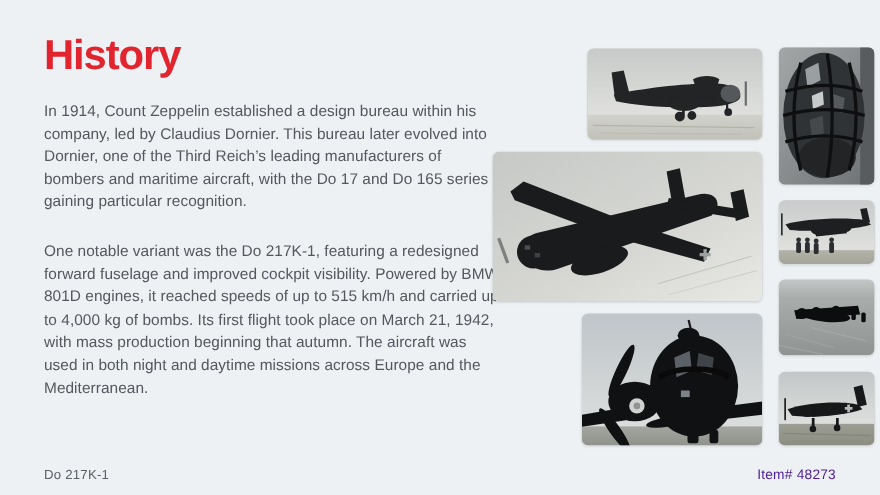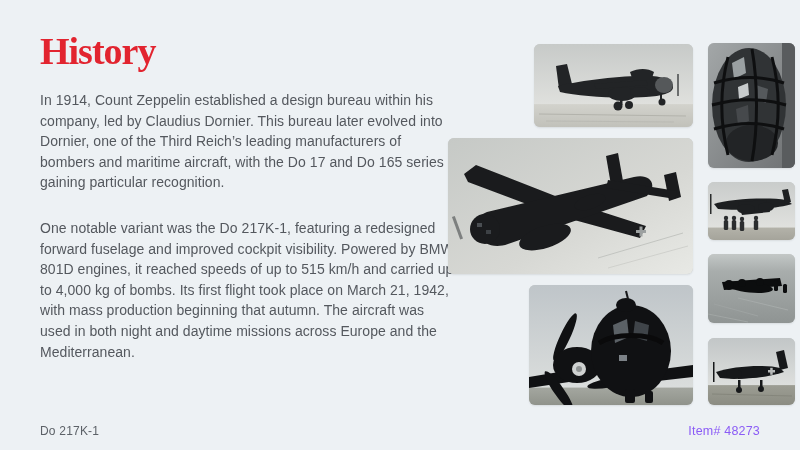--- a/index.html
+++ b/index.html
@@ -7,21 +7,21 @@
     width:800px;height:450px;
     background:#edf1f4;
     font-family:"Liberation Sans",sans-serif;
     position:relative;overflow:hidden;
     -webkit-font-smoothing:antialiased;
   }
   .slide{position:absolute;inset:0;}
   .title{
     position:absolute;left:40px;top:32px;
     font-size:38px;line-height:1;font-weight:700;
-    letter-spacing:-1px;color:#e2242f;margin:0;font-family:Liberation Serif, serif;
+    letter-spacing:-1px;color:#e2242f;margin:0;
   }
   .text-col{
     position:absolute;left:40px;top:90px;width:414px;
   }
   .text-col p{
     margin:0 0 25px 0;
     font-size:14px;line-height:20.6px;
     color:#54585e;letter-spacing:0.05px;
   }
   .photo{
@@ -29,21 +29,21 @@
     box-shadow:0 1px 2px rgba(30,40,50,.10);
     background:#c9ccca;margin:0;
   }
   .photo svg{display:block;width:100%;height:100%;}
   .footer-left{
     position:absolute;left:40px;bottom:12px;
     font-size:12px;color:#5c6167;letter-spacing:0.2px;
   }
   .footer-right{
     position:absolute;right:40px;bottom:12px;
-    font-size:12.5px;color:#8b5cf6;letter-spacing:0.2px;
+    font-size:12.5px;color:#4c1d95;letter-spacing:0.2px;
   }
   
   #ph-mid-1{left:534px;top:44px;width:159px;height:83px;}
   #ph-mid-2{left:448px;top:138px;width:245px;height:136px;}
   #ph-mid-3{left:529px;top:285px;width:164px;height:120px;}
   #ph-r-1{left:708px;top:43px;width:87px;height:125px;}
   #ph-r-2{left:708px;top:182px;width:87px;height:58px;}
   #ph-r-3{left:708px;top:254px;width:87px;height:69px;}
   #ph-r-4{left:708px;top:338px;width:87px;height:67px;}
 </style>

